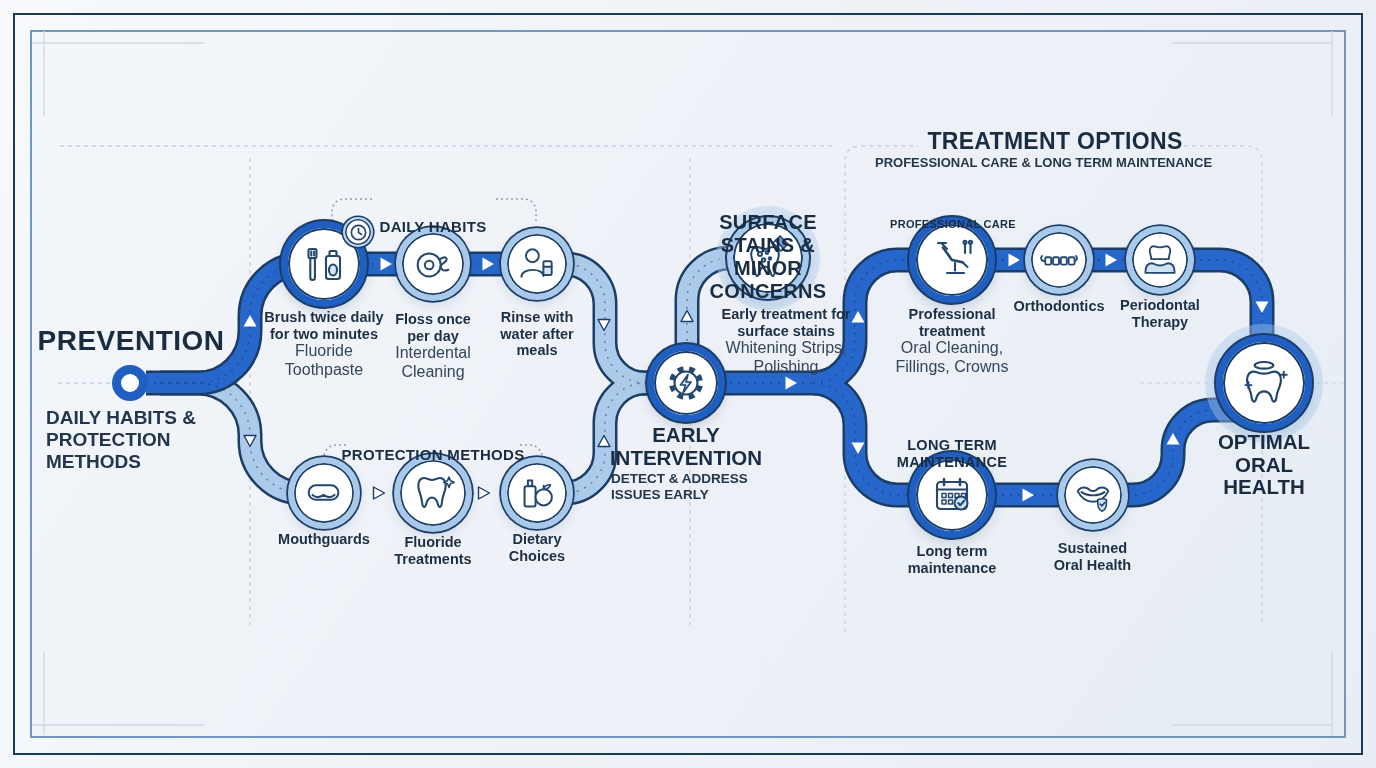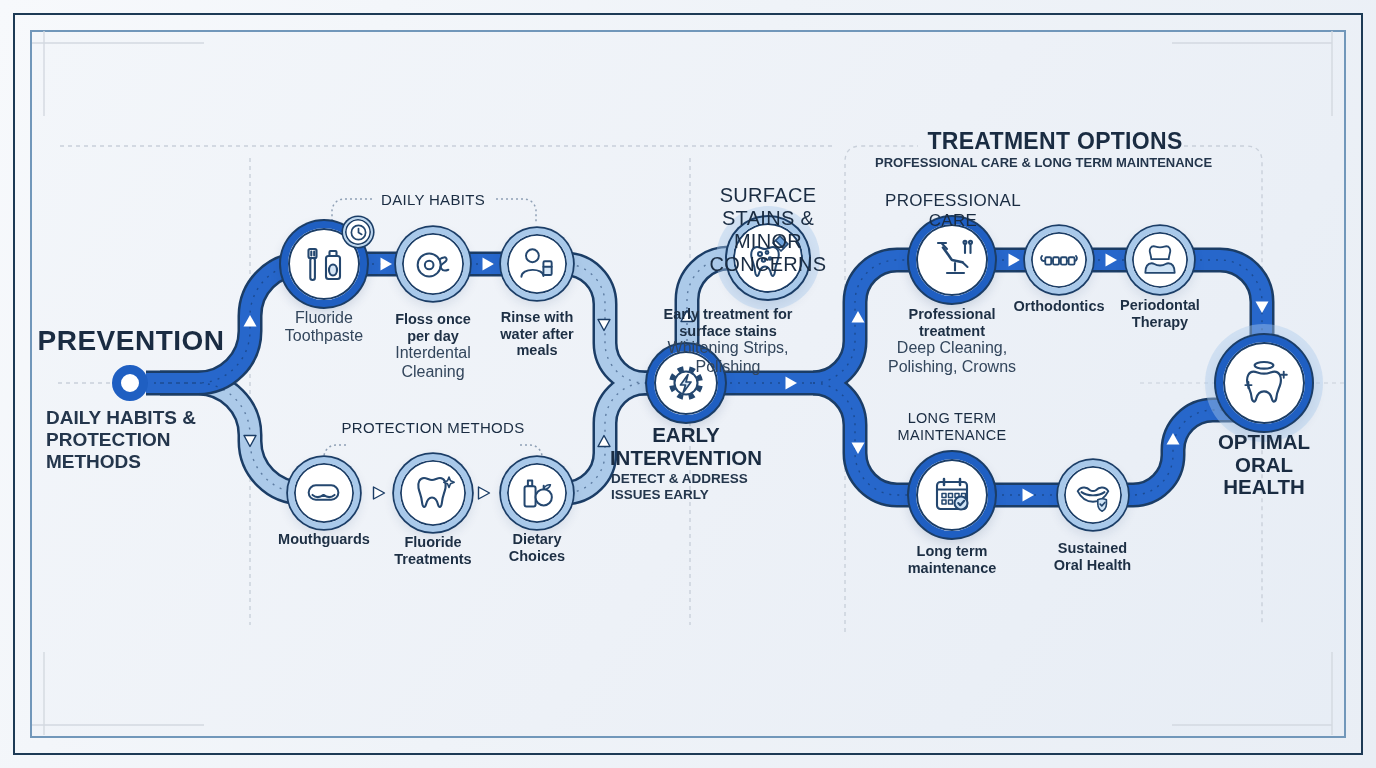--- a/index.html
+++ b/index.html
@@ -19,22 +19,22 @@
     box-shadow:0 0 0 1.8px #1b3d66,inset 0 0 0 1.8px #1b3d66,0 5px 12px rgba(25,55,105,.12);}
   .node.glow{box-shadow:0 0 0 2px #1b3d66,0 0 0 11px rgba(172,202,235,.42),
     inset 0 0 0 2px #1b3d66,0 6px 14px rgba(25,55,105,.18);}
   .node.start{border:9px solid #1f5fc2;}
   .badge{position:absolute;z-index:3;border-radius:50%;background:#fff;box-sizing:border-box;
     border:2.5px solid #bcd6ee;box-shadow:0 0 0 1.6px #1b3d66,inset 0 0 0 1.6px #1b3d66;
     display:flex;align-items:center;justify-content:center;}
   .label{position:absolute;z-index:3;text-align:center;color:#1d2f44;line-height:1.15;}
   .label .strong{display:block;font-weight:700;font-size:14.5px;margin:0 auto;}
   .label .sub{display:block;font-weight:400;font-size:16px;color:#33465c;margin:0 auto;}
-  .sec-header{position:absolute;z-index:3;text-align:center;font-weight:400;font-size:15px;
-    color:#1a2c42;letter-spacing:.3px;line-height:1.15;}
+  .sec-header{position:absolute;z-index:3;text-align:center;font-weight:700;font-size:15px;
+    color:#1a2c42;letter-spacing:.3px;line-height:1.15;margin-top:27px;}
   .big-title{position:absolute;z-index:3;text-align:center;font-weight:800;color:#1a2c42;}
   .mid-title{position:absolute;z-index:3;text-align:center;font-weight:700;color:#1a2c42;line-height:1.1;}
   .mid-sub{position:absolute;z-index:3;text-align:left;font-weight:600;color:#24364c;line-height:1.15;}
   .icn{display:block;}
 </style>
 </head>
 <body>
 
 <div class="canvas">
   <div class="frame-outer"></div>
@@ -306,20 +306,21 @@
       <path d="M42 18 h6 M45 15 v6" stroke-width="1.8"></path>
     </svg>
   </div>
 
   <div class="big-title" style="left:20px;top:325px;width:222px;font-size:28px;letter-spacing:.5px">PREVENTION</div>
   <div class="mid-sub" style="left:46px;top:407px;width:170px;font-size:19px">DAILY HABITS &amp; PROTECTION METHODS</div>
 
   <div class="sec-header" style="left:348px;top:191px;width:170px">DAILY HABITS</div>
 
   <div class="label" style="left:259px;top:309px;width:130px">
+    <span class="strong">Brush twice daily for two minutes</span>
     <span class="sub" style="max-width:96px">Fluoride Toothpaste</span>
   </div>
   <div class="label" style="left:487px;top:309px;width:100px">
     <span class="strong">Rinse with water after meals</span>
   </div>
   <div class="label" style="left:378px;top:311px;width:110px">
     <span class="strong" style="max-width:95px">Floss once per day</span>
     <span class="sub" style="max-width:96px">Interdental Cleaning</span>
   </div>
 
@@ -332,33 +333,33 @@
     <span class="strong" style="max-width:100px">Fluoride Treatments</span>
   </div>
   <div class="label" style="left:492px;top:531px;width:90px">
     <span class="strong" style="max-width:70px">Dietary Choices</span>
   </div>
 
   <div class="mid-title" style="left:596px;top:424px;width:180px;font-size:20.5px">EARLY INTERVENTION</div>
   <div class="mid-sub" style="left:611px;top:471px;width:150px;font-size:13.5px">DETECT &amp; ADDRESS ISSUES EARLY</div>
 
   <div class="sec-header" style="left:693px;top:184px;width:150px;font-size:20px">SURFACE STAINS &amp; MINOR CONCERNS</div>
-  <div class="label" style="left:658px;top:306px;width:140px">
+  <div class="label" style="left:716px;top:306px;width:140px">
     <span class="strong">Early treatment for surface stains</span>
     <span class="sub" style="max-width:130px">Whitening Strips, Polishing</span>
   </div>
 
   <div class="big-title" style="left:905px;top:128px;width:300px;font-size:23px;letter-spacing:.3px">TREATMENT OPTIONS</div>
   <div class="mid-sub" style="left:875px;top:156px;width:360px;font-size:13px">PROFESSIONAL CARE &amp; LONG TERM MAINTENANCE</div>
 
-  <div class="sec-header" style="left:868px;top:191px;width:170px;font-size:17px">PROFESSIONAL CARE</div>
+  <div class="sec-header" style="left:868px;top:191px;width:170px;font-size:11px">PROFESSIONAL CARE</div>
 
   <div class="label" style="left:887px;top:306px;width:130px">
     <span class="strong" style="max-width:100px">Professional treatment</span>
-    <span class="sub" style="max-width:130px">Deep Cleaning, Polishing, Crowns</span>
+    <span class="sub" style="max-width:130px">Oral Cleaning, Fillings, Crowns</span>
   </div>
   <div class="label" style="left:1004px;top:298px;width:110px">
     <span class="strong">Orthodontics</span>
   </div>
   <div class="label" style="left:1110px;top:297px;width:100px">
     <span class="strong">Periodontal Therapy</span>
   </div>
 
   <div class="sec-header" style="left:882px;top:410px;width:140px;font-size:14.5px">LONG TERM MAINTENANCE</div>
 

